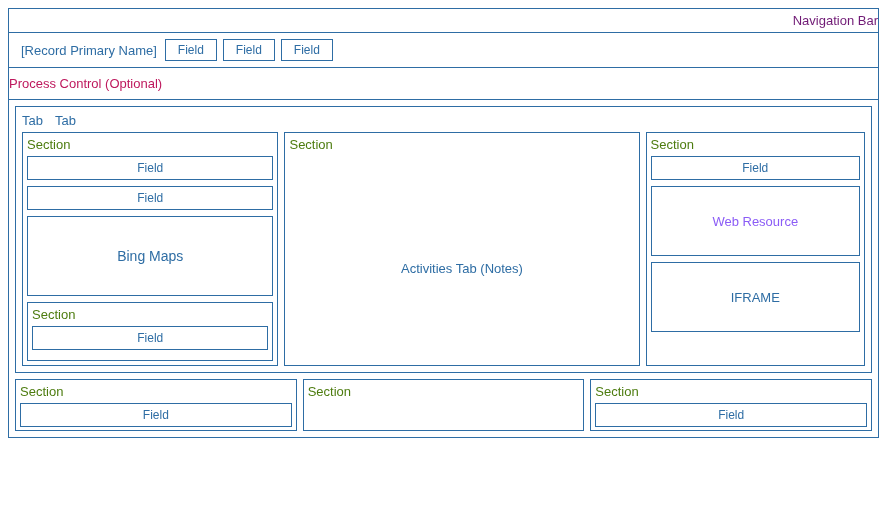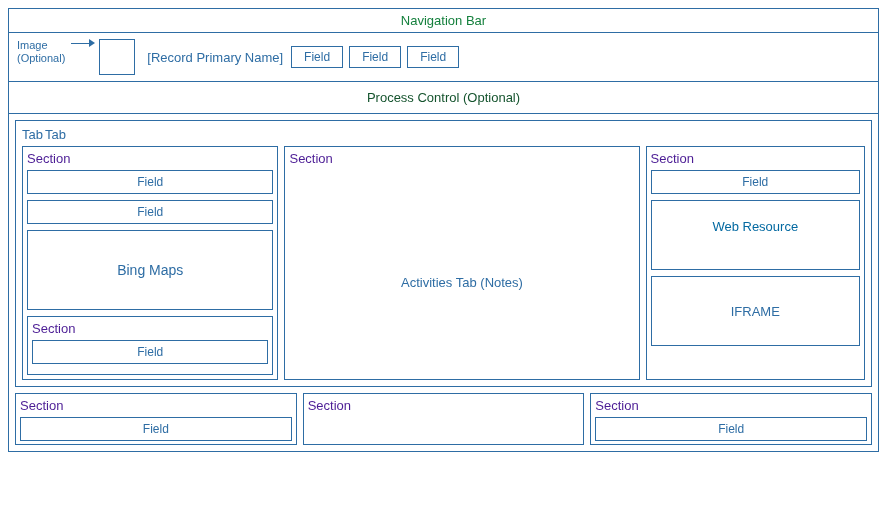--- a/index.html
+++ b/index.html
@@ -14,23 +14,23 @@
       padding: 8px;
     }
 
     .outer-wrapper {
       border: 1.5px solid #2e6da4;
       width: 100%;
     }
 
     .bar {
       border-bottom: 1.5px solid #2e6da4;
-      text-align: center;
+      text-align: right;
       padding: 4px 0;
-      color: #15803d;
+      color: #701a75;
     }
 
     .bar:last-child {
       border-bottom: none;
     }
 
     .header-row {
       display: flex;
       align-items: center;
       border-bottom: 1.5px solid #2e6da4;
@@ -72,34 +72,34 @@
 
     .field-btn {
       border: 1.5px solid #2e6da4;
       padding: 3px 12px;
       color: #2e6da4;
       font-size: 12px;
     }
 
     .process-bar {
       border-bottom: 1.5px solid #2e6da4;
-      text-align: center;
+      text-align: left;
       padding: 8px 0;
-      color: #14532d;
+      color: #be185d;
     }
 
     .tabs-body {
       border: 1.5px solid #2e6da4;
       margin: 6px;
       padding: 6px;
     }
 
     .tab-labels {
       display: flex;
-      gap: 2px;
+      gap: 12px;
       margin-bottom: 4px;
     }
 
     .tab-label {
       color: #2e6da4;
       font-size: 13px;
     }
 
     .columns-row {
       display: flex;
@@ -110,21 +110,21 @@
       border: 1.5px solid #2e6da4;
       flex: 1;
       padding: 4px;
     }
 
     .col-wide {
       flex: 1.4;
     }
 
     .section-label {
-      color: #4c1d95;
+      color: #4d7c0f;
       font-size: 13px;
       margin-bottom: 4px;
     }
 
     .field-box {
       border: 1.5px solid #2e6da4;
       text-align: center;
       padding: 4px 0;
       margin-bottom: 6px;
       color: #2e6da4;
@@ -161,24 +161,25 @@
       border: 1.5px solid #2e6da4;
       padding: 4px;
       margin-top: 6px;
     }
 
     .web-resource-box {
       border: 1.5px solid #2e6da4;
       text-align: center;
       padding: 18px 0;
       margin: 6px 0;
-      color: #0369a1;
+      color: #8b5cf6;
       font-size: 13px;
       height: 70px;
       display: flex;
+      align-items: center;
       justify-content: center;
     }
 
     .iframe-box {
       border: 1.5px solid #2e6da4;
       padding: 18px 0;
       color: #2e6da4;
       font-size: 13px;
       height: 70px;
       display: flex;
@@ -236,31 +237,20 @@
   </style>
 </head>
 <body>
 
 <div class="outer-wrapper">
   <div class="bar">
     <span>Navigation Bar</span>
   </div>
 
   <div class="header-row">
-    <div class="image-outer">
-      <div style="display:flex;flex-direction:column;align-items:flex-end;margin-right:2px;">
-        <span class="image-label" style="white-space:pre-line;">Image
-(Optional)</span>
-      </div>
-      <div class="arrow-wrapper">
-        <div class="arrow-line"></div>
-        <div class="arrow-head"></div>
-      </div>
-      <div class="image-box"></div>
-    </div>
     <span class="record-name">[Record Primary Name]</span>
     <div class="header-fields">
       <div class="field-btn">Field</div>
       <div class="field-btn">Field</div>
       <div class="field-btn">Field</div>
     </div>
   </div>
 
   <div class="process-bar">
     <span>Process Control (Optional)</span>

